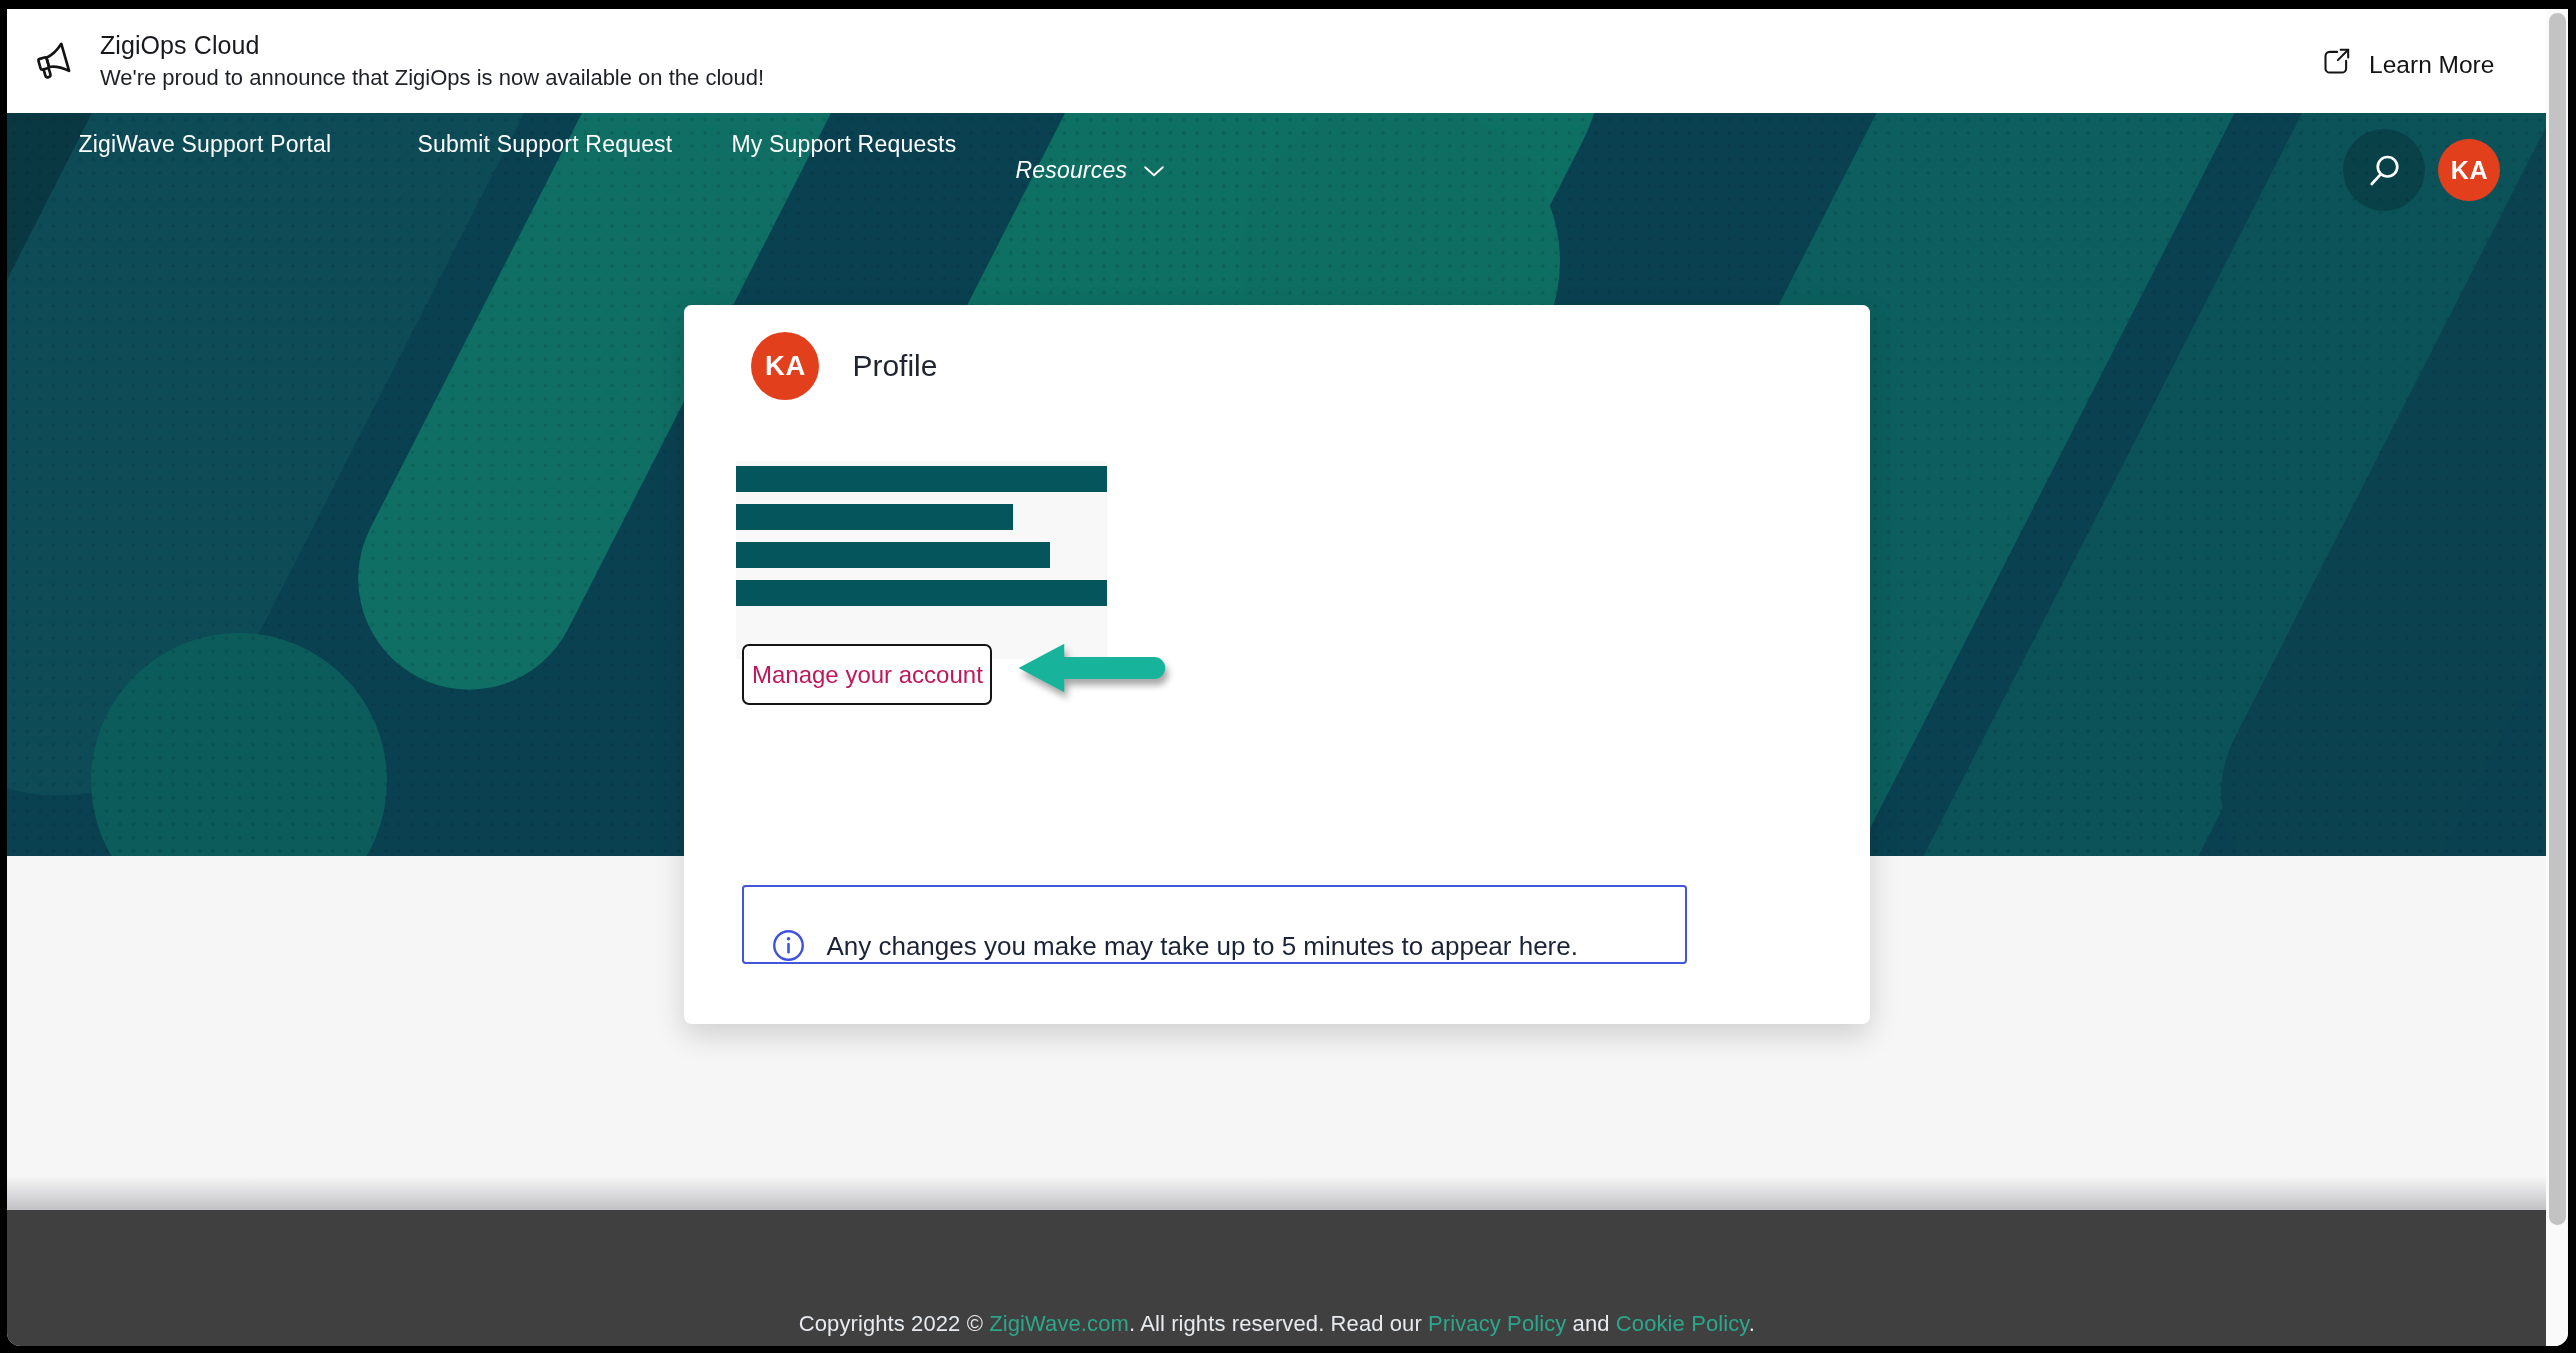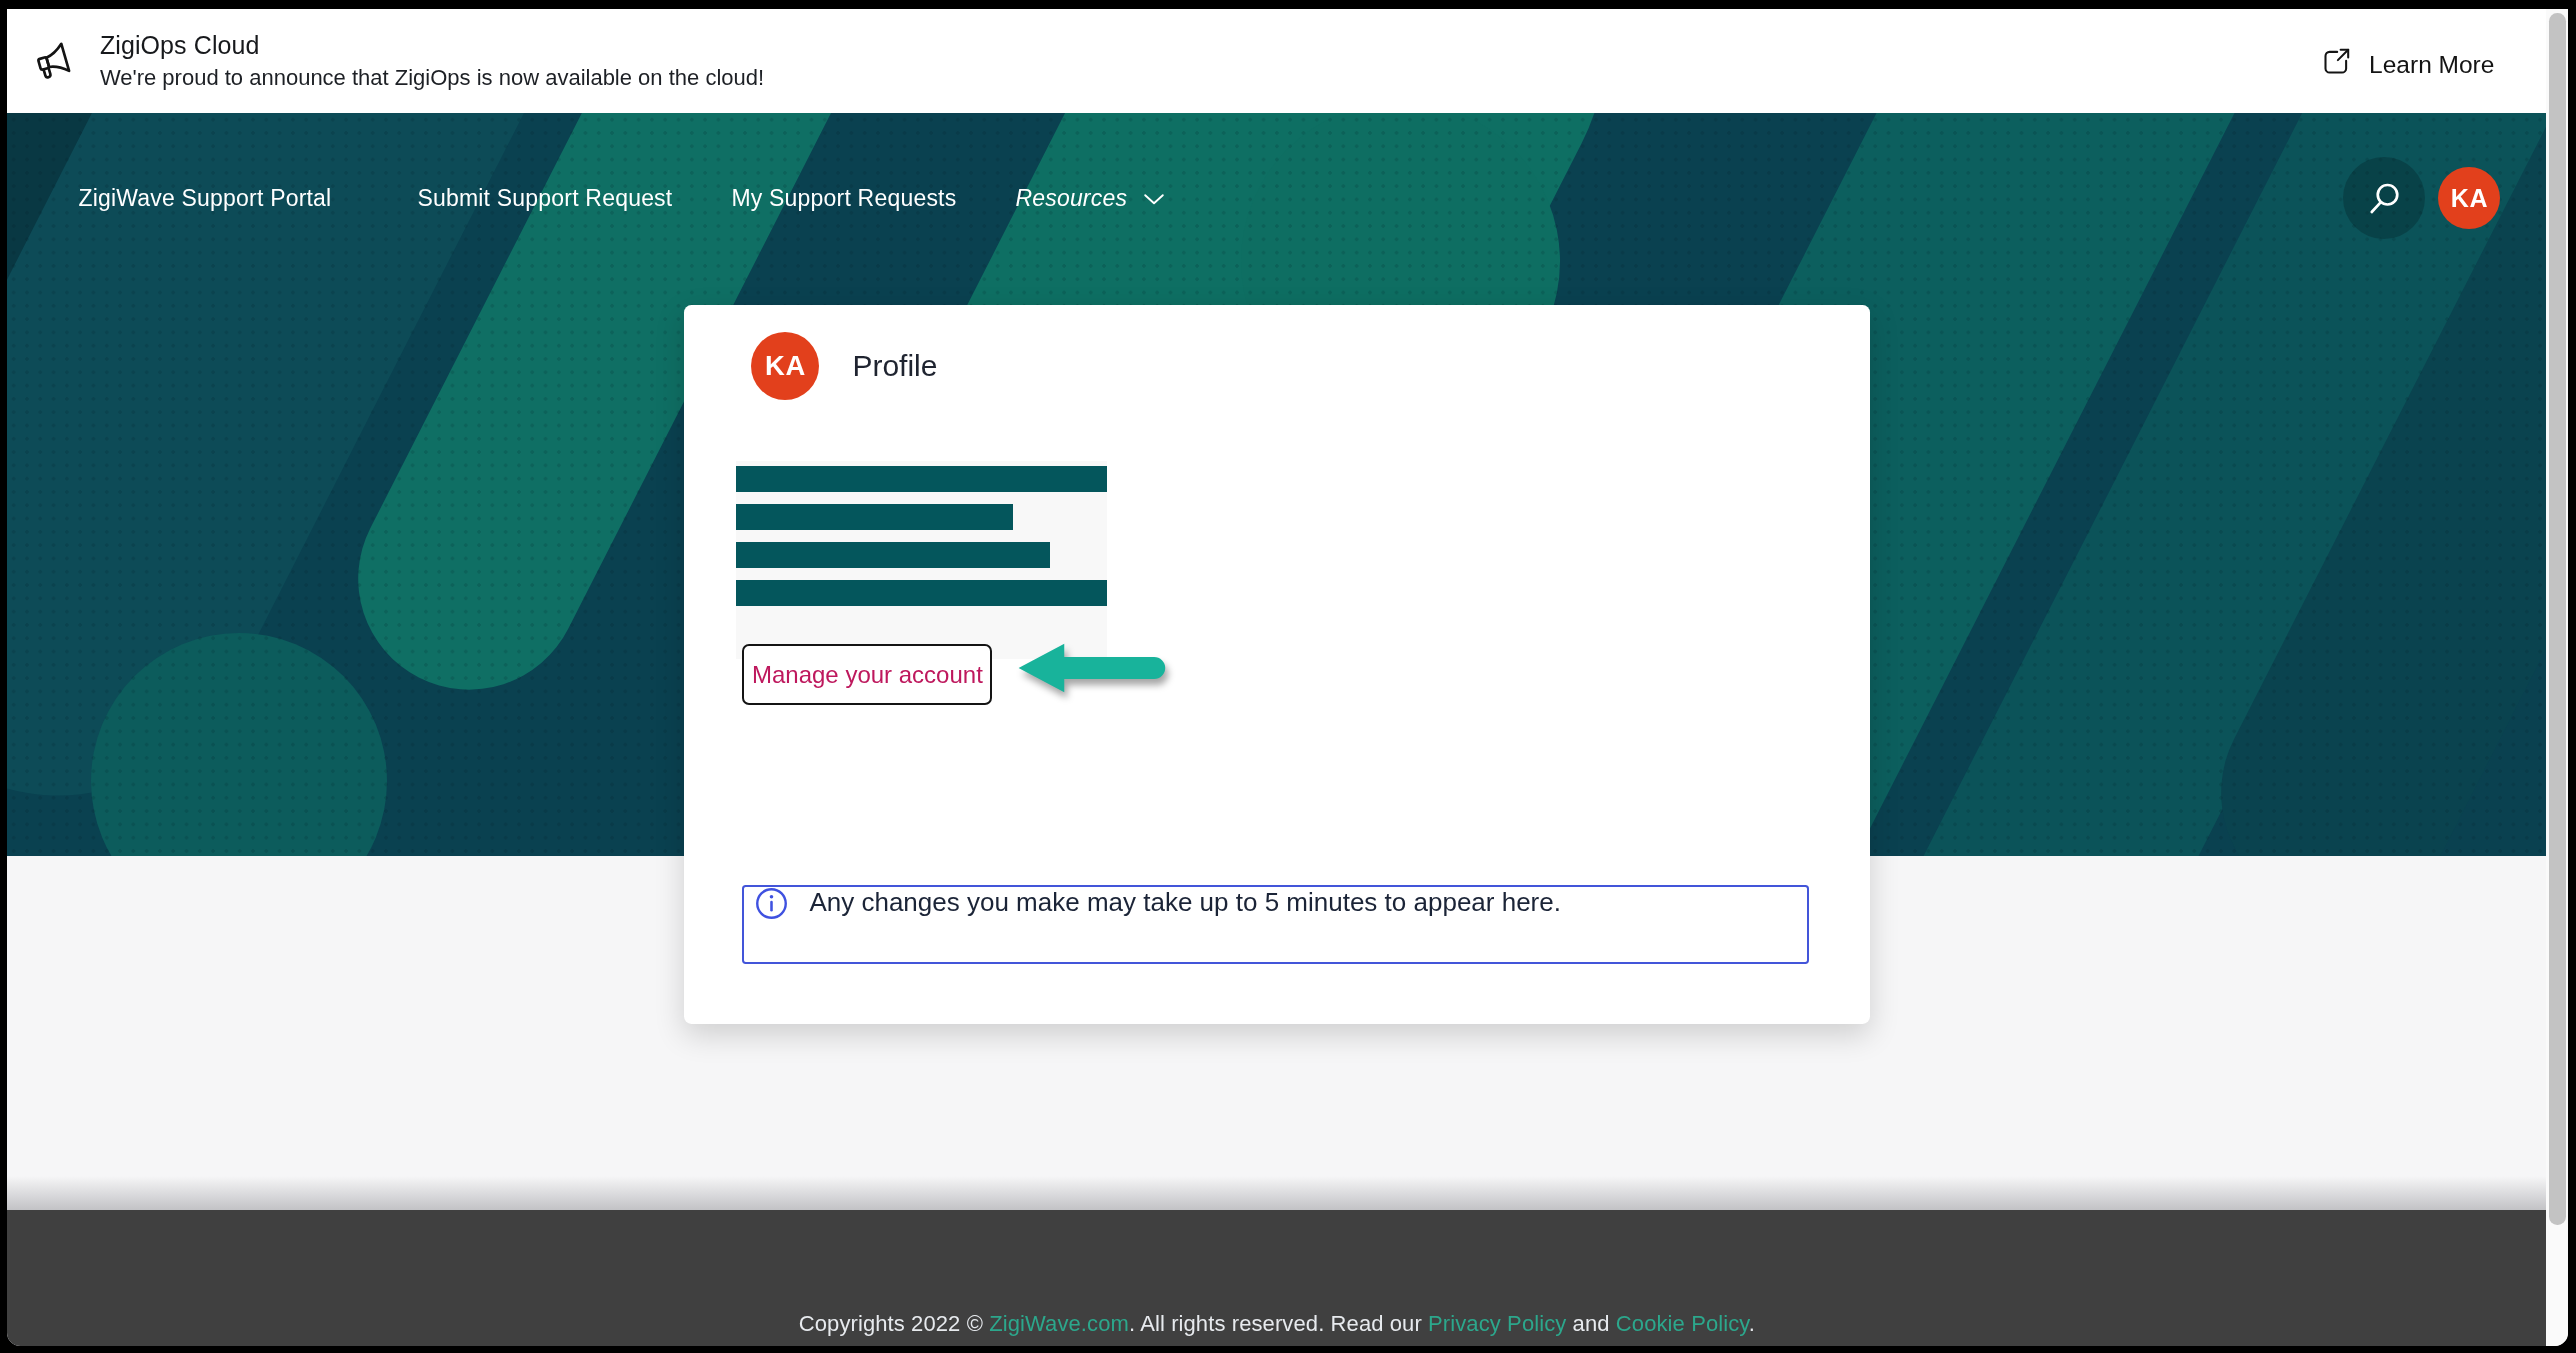--- a/index.html
+++ b/index.html
@@ -36,22 +36,22 @@
   .sh5 { width:474px; height:1779px; background:#0e6f63; left:830px; top:-385px; transform:rotate(27deg); }
   .sh6 { width:319px; height:319px;  background:#0e6e62; left:1234px; top:-11px; border-radius:50%; }
   .sh7 { width:319px; height:1704px; background:#0c5f5e; left:1727px; top:-534px; transform:rotate(27deg); }
   .sh8 { width:245px; height:1519px; background:#0b5359; left:2157px; top:-459px; transform:rotate(27deg); }
   .sh9 { width:237px; height:1223px; background:#0a434f; left:2438px; top:-371px; transform:rotate(27deg); }
   .hero .dots { position:absolute; inset:0;
     background-image:radial-gradient(rgba(0,20,28,.14) 1.5px, transparent 1.8px);
     background-size:13.3px 13.3px; }
 
   
-  .navbar { position:relative; z-index:4; display:flex; align-items:center;
-            height:96px; padding:18px 46px 0 71px;margin-top:28px; }
+  .navbar { position:relative; z-index:4; display:flex; 
+            height:96px; padding:18px 46px 0 71px; }
   .nav-link { color:#ffffff; font-size:23px; letter-spacing:0.2px; white-space:nowrap; cursor:pointer; }
   .brand { margin-right:86px; }
   .nav-item { margin-right:59px; }
   .resources { display:flex; align-items:center; gap:16.3px;font-style:italic; }
   .resources svg { margin-top:3px; }
   .nav-right { margin-left:auto; display:flex; align-items:center; gap:13.3px; }
   .search-btn { width:82px; height:82px; border-radius:50%; background:rgba(0,8,12,.22);
                 display:flex; align-items:center; justify-content:center; cursor:pointer; }
   .nav-avatar { width:62px; height:62px; border-radius:50%; background:#e2401c;
                 display:flex; align-items:center; justify-content:center;
@@ -82,23 +82,23 @@
               background:#f8f8f8; padding-top:5.2px; }
   .red-bar { height:26px; background:#04565c; margin-bottom:12px; }
 
   .manage-btn { position:absolute; left:58px; top:339px; width:250px; height:61px;
                 background:#fff; border:2.2px solid #141414; border-radius:7px;
                 font-size:24px; color:#be185d; font-family:"Liberation Sans",sans-serif;
                 cursor:pointer; }
   .arrow { position:absolute; left:331px; top:335px; width:156px; height:56px;
            filter:drop-shadow(3.7px 6px 3.7px rgba(0,0,0,.35)); }
 
-  .notice { position:absolute; left:58px; top:580px; width:1067px; height:79px;
+  .notice { position:absolute; left:58px; top:580px; width:945px; height:79px;
             border:2.2px solid #4355d9; border-radius:3.7px; background:#fff;
-            display:flex; align-items:flex-start; padding-left:11px; }
+            display:flex; align-items:flex-end; padding-left:28px; }
   .notice-text { margin-left:21px; font-size:26px; color:#1b2437; }
 
   .icon-stroke { stroke:#141414; fill:none; stroke-width:3; stroke-linecap:round; stroke-linejoin:round; }
 </style>
 </head>
 <body>
 
 <div class="window">
   <div class="page">
 

